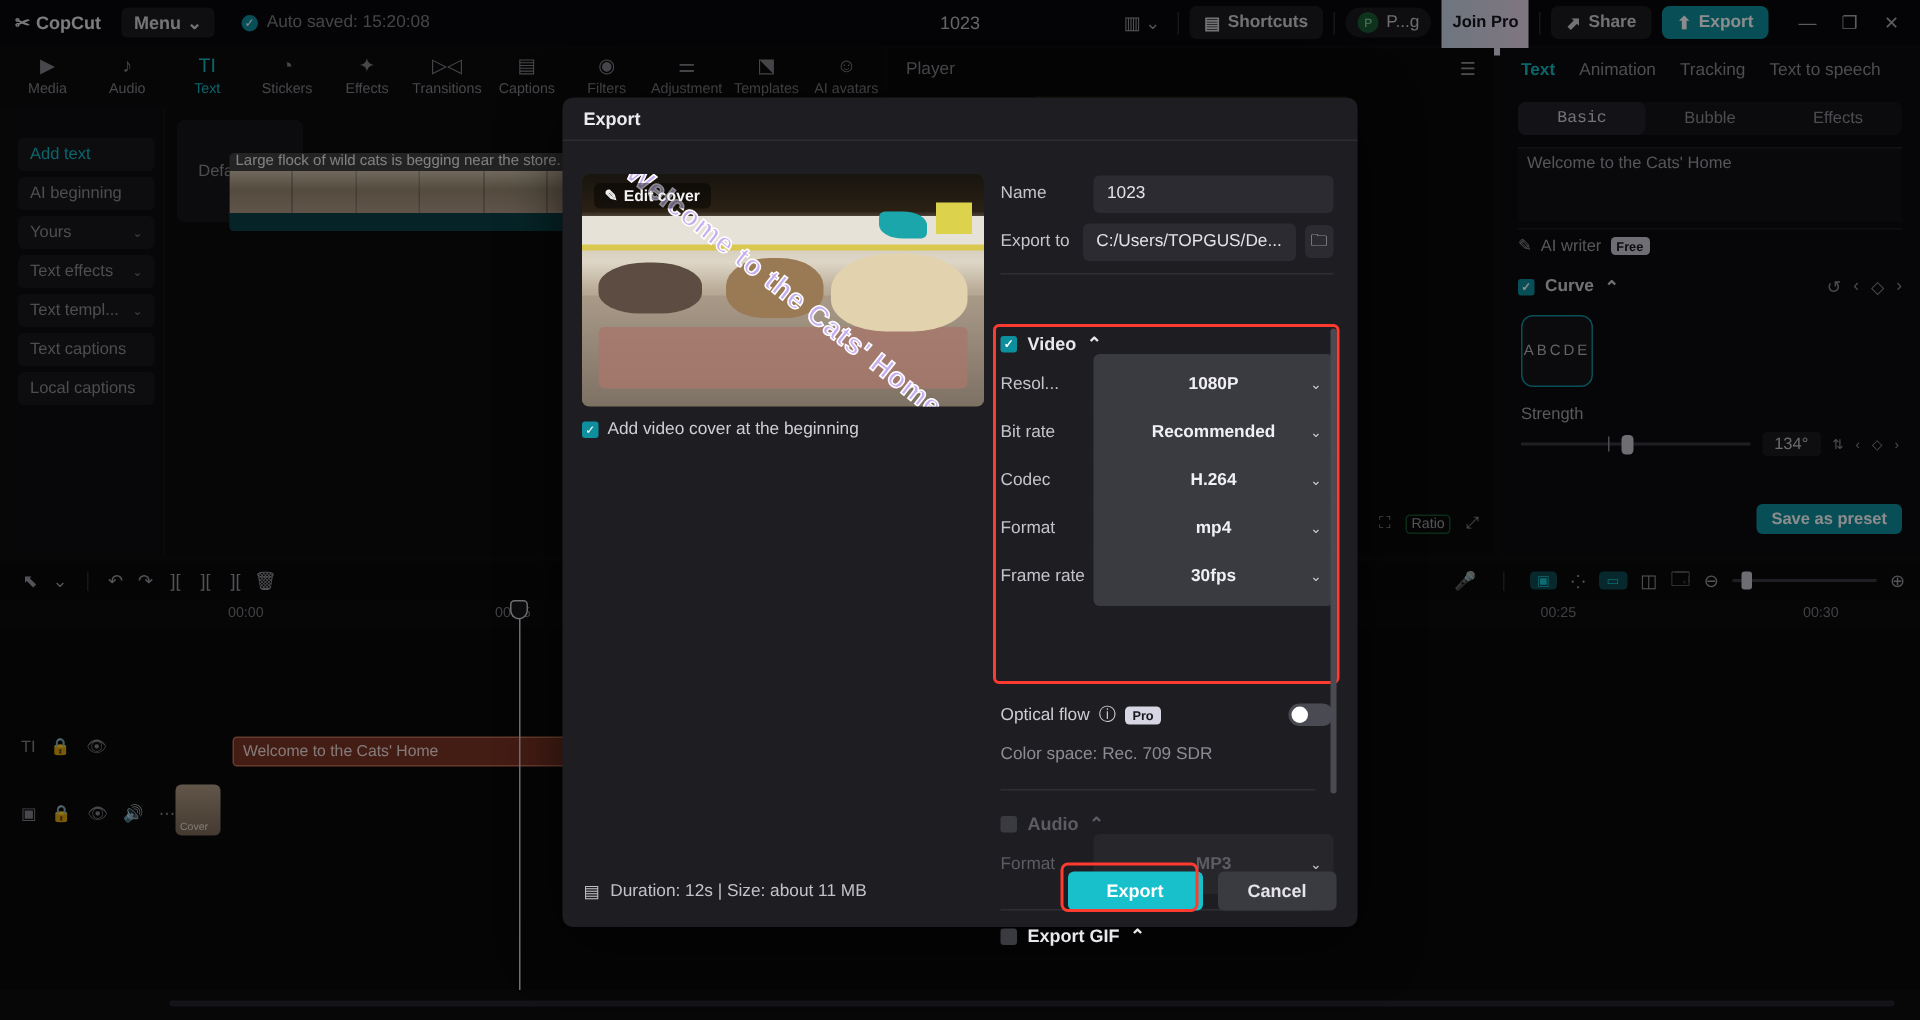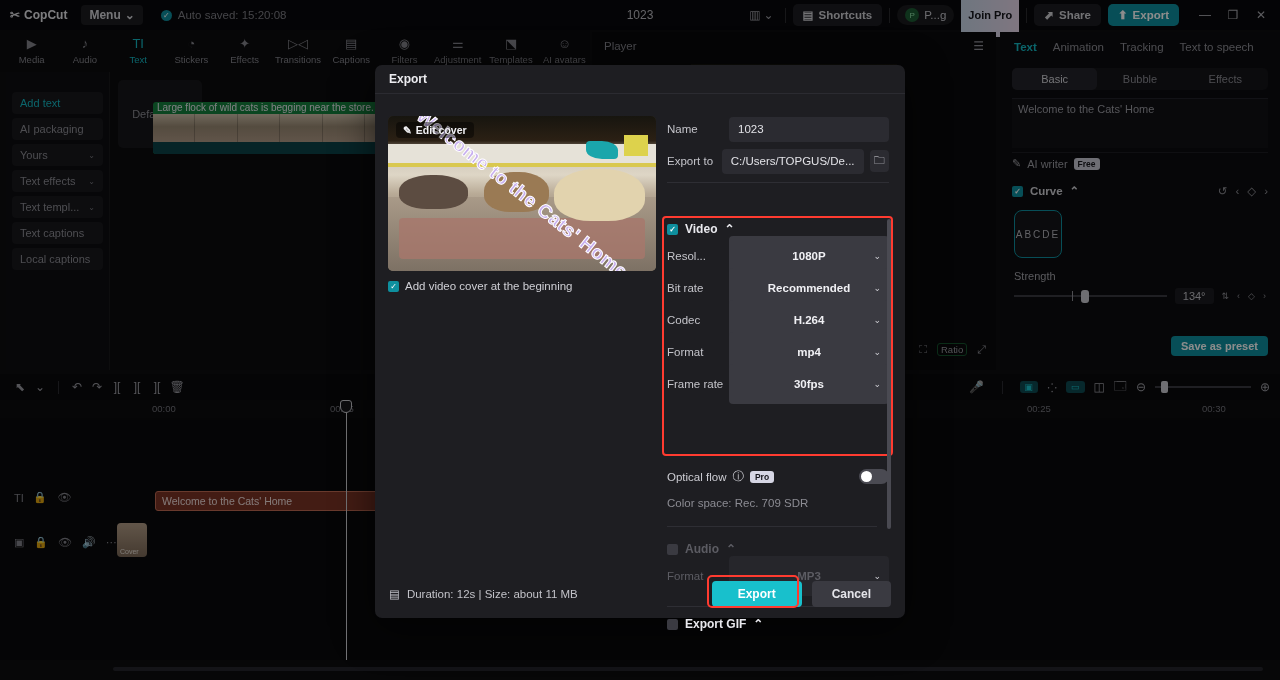--- a/index.html
+++ b/index.html
@@ -110,21 +110,21 @@
   .player-bar .spacer { flex: 1; }
   .ratio-box { border: 1px solid #14532d; border-radius: 3px; padding: 0 3px; font-size: 9.5px; color: #9a9aa1; }
 
   
   .rightpanel { position: absolute; left: 1000px; top: 32px; width: 280px; height: 338px; background: #0c0c0f; }
   .rp-tabs { display: flex; align-items: center; gap: 16px; height: 30px; padding: 0 14px; color: #8d8d94; font-size: 11.5px; }
   .rp-tabs .t.active { color: #14b8c4; font-weight: 600; }
   .rp-tabs .t { white-space: nowrap; }
   .rp-seg { margin: 6px 12px 0 12px; height: 22px; background: #141418; border-radius: 5px; display: flex; }
   .rp-seg div { flex: 1; display: flex; align-items: center; justify-content: center; font-size: 11px; color: #8d8d94; border-radius: 5px; }
-  .rp-seg div.sel { background: #24242a; color: #d3d3d9; }
+  .rp-seg div.sel { background: #24242a; color: #d3d3d9; font-family: Liberation Mono, monospace; }
   .rp-textarea { margin: 8px 12px 0 12px; height: 50px; background: #111115; border-top: 1px solid #222228; padding: 4px 6px; color: #9d9da4; font-size: 11px; }
   .rp-aiwriter { margin: 4px 12px 0 12px; height: 22px; display: flex; align-items: center; gap: 6px; color: #9d9da4; font-size: 11px; border-top: 1px solid #1d1d22; }
   .free-badge { background: #c8c8d4; color: #17171c; font-size: 8.5px; font-weight: 700; border-radius: 3px; padding: 1px 4px; }
   .rp-curve { margin: 10px 12px 0 12px; display: flex; align-items: center; gap: 7px; color: #d0d0d6; font-size: 11.5px; font-weight: 600; }
   .cb-on { width: 11px; height: 11px; border-radius: 2px; background: #0e8f9e; color: #fff; font-size: 8px; display: flex; align-items: center; justify-content: center; }
   .rp-curve .tools { margin-left: auto; display: flex; align-items: center; gap: 8px; color: #8d8d94; font-weight: 400; }
   .curve-card {
     margin: 12px 0 0 14px; width: 48px; height: 48px; border: 1px solid #0e8f9e;
     border-radius: 8px; background: #141418; position: relative;
   }
@@ -152,21 +152,21 @@
   .tl-body { position: absolute; left: 0; top: 418px; width: 1280px; height: 242px; background: #0a0a0c; }
   .tl-headers { position: absolute; left: 0; top: 0; width: 110px; height: 242px; }
   .tl-hrow { position: absolute; display: flex; align-items: center; gap: 10px; padding-left: 14px; color: #83838a; font-size: 11px; }
   .track-text {
     position: absolute; left: 155px; top: 73px; height: 20px; width: 420px;
     background: #7a3326; border: 1px solid #c06a52; border-radius: 3px;
     display: flex; align-items: center; padding-left: 6px; color: #f0dedb; font-size: 10.5px; overflow: hidden;
   }
   .track-cover { position: absolute; left: 117px; top: 523px; width: 30px; height: 34px; border-radius: 4px; background: linear-gradient(180deg,#b39d86,#7d6a58); }
   .track-cover .cap { position: absolute; left: 3px; bottom: 2px; color: #e8e0d6; font-size: 7px; }
-  .track-video { position: absolute; left: 153px; top: 102px; width: 424px; height: 52px; border-radius: 3px; overflow: hidden; background: #15803d; }
+  .track-video { position: absolute; left: 153px; top: 102px; width: 424px; height: 52px; border-radius: 3px; overflow: hidden; background: #404040; }
   .tv-caption { position: absolute; left: 0; top: 0; width: 100%; height: 12px; color: #e9e9ee; font-size: 10px; padding-left: 4px; white-space: nowrap; }
   .tv-strip { position: absolute; left: 0; top: 12px; width: 100%; height: 28px; display: flex; }
   .tv-strip i { flex: 1; background: linear-gradient(180deg,#cdbfa8 0%,#9a8a74 45%,#b09a86 100%); border-right: 1px solid #00000033; }
   .tv-audio { position: absolute; left: 0; bottom: 0; width: 100%; height: 12px; background: #0c4348; }
   .playhead-line { position: absolute; left: 346px; top: 400px; width: 1px; height: 260px; background: #cfcfd5; }
   .playhead-grip { position: absolute; left: 340px; top: 400px; width: 12px; height: 13px; border-radius: 3px 3px 6px 6px; border: 1px solid #d2d2d8; background: #18181d; }
   .tl-hscroll { position: absolute; left: 113px; top: 667px; width: 1150px; height: 4px; border-radius: 2px; background: #26262c; }
 
   
   .overlay { position: absolute; inset: 0; background: rgba(0,0,0,0.45); }
@@ -316,21 +316,21 @@
       <span class="ic">☺</span>
       <span>AI avatars</span>
       </div>
   </div>
 
   <div class="leftpanel">
     <div class="lp-item active">
       <span>Add text</span>
       </div>
     <div class="lp-item">
-      <span>AI packaging</span>
+      <span>AI beginning</span>
       </div>
     <div class="lp-item">
       <span>Yours</span>
       <span class="chev">⌄</span>
       </div>
     <div class="lp-item">
       <span>Text effects</span>
       <span class="chev">⌄</span>
       </div>
     <div class="lp-item">

